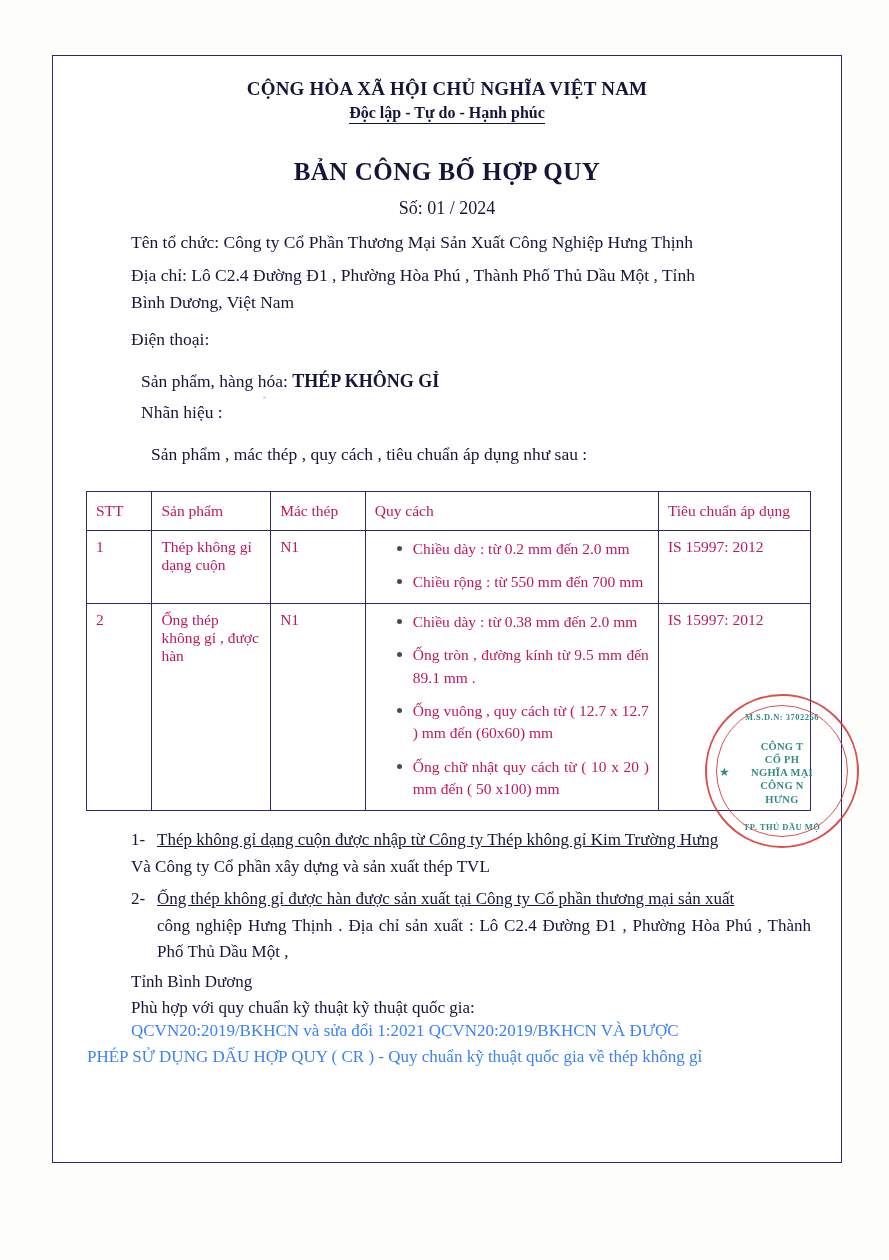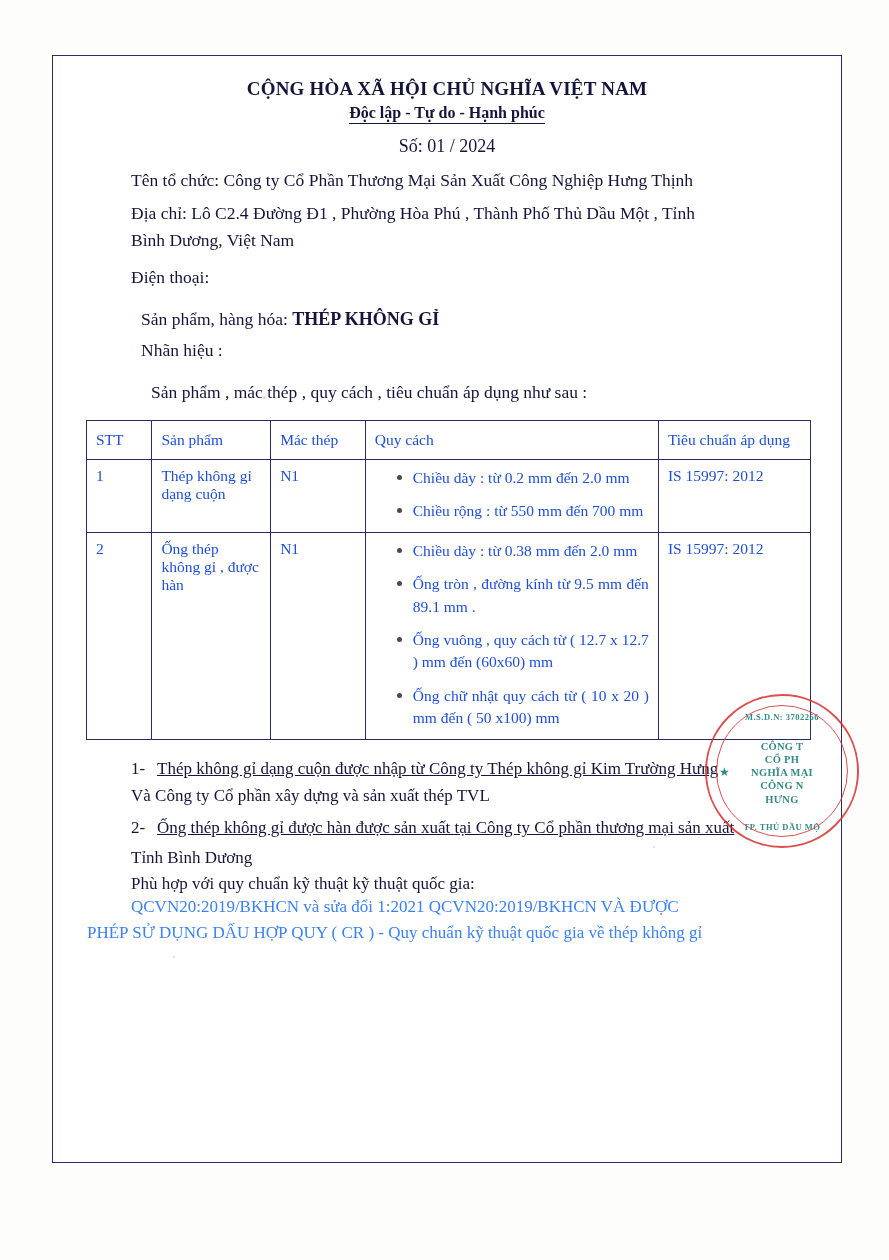--- a/index.html
+++ b/index.html
@@ -80,23 +80,23 @@
   .indent-2 { padding-left: 58px; }
   .indent-3 { padding-left: 68px; }
   .product-label { font-size: 17.5px; }
   .product-name {
     font-weight: bold;
     font-size: 18px;
   }
   table.spec {
     border-collapse: collapse;
     width: 725px;
-    margin: 14px 0 0 3px;
+    margin: 23px 0 0 3px;
     font-size: 15.5px;
-    color: #1d4ed8;
+    color: #be185d;
   }
   table.spec th, table.spec td {
     border: 1px solid #2b2b6b;
     padding: 7px 9px;
     vertical-align: top;
     text-align: left;
     font-weight: normal;
   }
   table.spec thead th {
     font-size: 15.5px;
@@ -231,20 +231,21 @@
 </head>
 <body>
 
 <div class="page">
   <div class="doc-frame">
     <div class="inner">
 
       <div class="center">
         <div class="national-title">CỘNG HÒA XÃ HỘI CHỦ NGHĨA VIỆT NAM</div>
         <div><span class="national-sub">Độc lập - Tự do - Hạnh phúc</span></div>
+        <div class="main-title">BẢN CÔNG BỐ HỢP QUY</div>
         <div class="doc-number">Số: 01 / 2024</div>
       </div>
 
       <div class="body-line indent-1">Tên tổ chức: Công ty Cổ Phần Thương Mại Sản Xuất Công Nghiệp Hưng Thịnh</div>
       <div class="body-line indent-1" style="margin-top:6px">Địa chỉ: Lô C2.4 Đường Đ1 , Phường Hòa Phú , Thành Phố Thủ Dầu Một , Tỉnh</div>
       <div class="body-line indent-1" style="margin-top:0">Bình Dương, Việt Nam</div>
       <div class="body-line indent-1" style="margin-top:10px">Điện thoại:</div>
 
       <div class="body-line indent-2" style="margin-top:14px">
         <span class="product-label">Sản phẩm, hàng hóa: </span><span class="product-name">THÉP KHÔNG GỈ</span>
@@ -296,20 +297,21 @@
         <div class="note-row">
           <span class="note-num">1-</span>
           <span class="note-text">Thép không gỉ dạng cuộn được nhập từ Công ty Thép không gỉ Kim Trường Hưng</span>
         </div>
         <div class="tail-line" style="margin-top:0">Và Công ty Cổ phần xây dựng và sản xuất thép TVL</div>
 
         <div class="note-row" style="margin-top:6px">
           <span class="note-num">2-</span>
           <span class="note-text">Ống thép không gỉ được hàn được sản xuất tại Công ty Cổ phần thương mại sản xuất</span>
         </div>
+        <div class="note-cont just">công nghiệp Hưng Thịnh . Địa chỉ sản xuất : Lô C2.4 Đường Đ1 , Phường Hòa Phú , Thành Phố Thủ Dầu Một ,</div>
       </div>
 
       <div class="tail-line">Tỉnh Bình Dương</div>
       <div class="tail-line" style="margin-top:6px">Phù hợp với quy chuẩn kỹ thuật kỹ thuật quốc gia:</div>
       <div class="tail-block">
         <div class="l1">QCVN20:2019/BKHCN và sửa đổi 1:2021  QCVN20:2019/BKHCN VÀ ĐƯỢC</div>
         <div class="l2">PHÉP SỬ DỤNG DẤU HỢP QUY ( CR ) -  Quy chuẩn kỹ thuật quốc gia về thép không gỉ</div>
       </div>
 
     </div>

